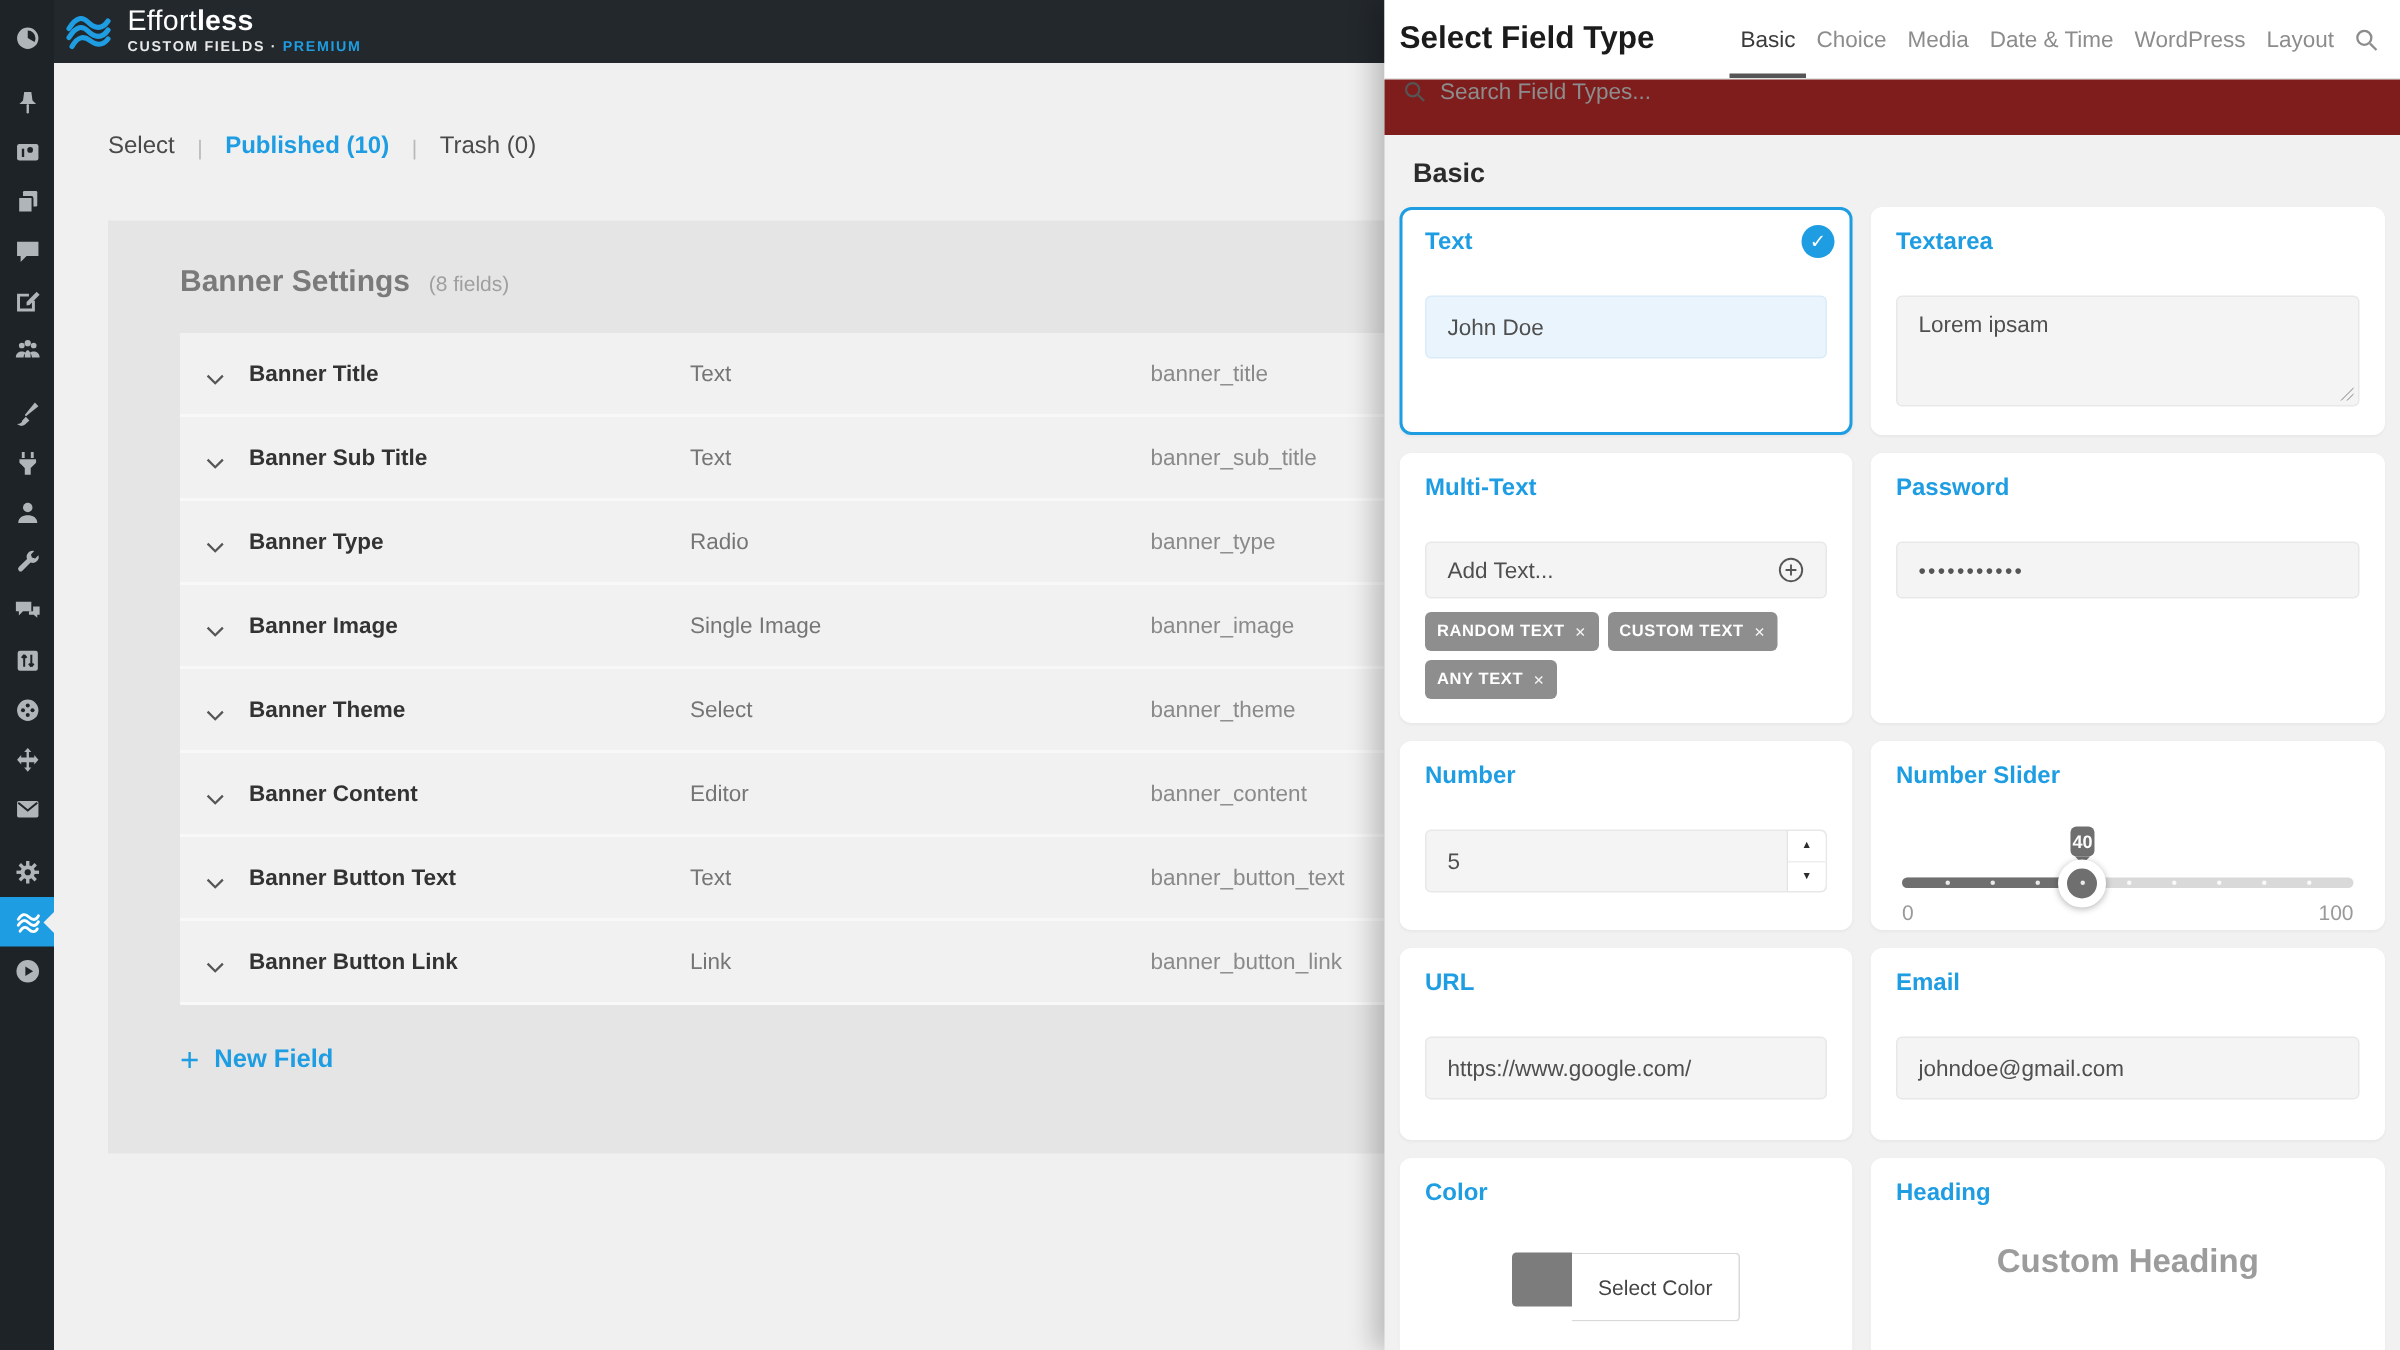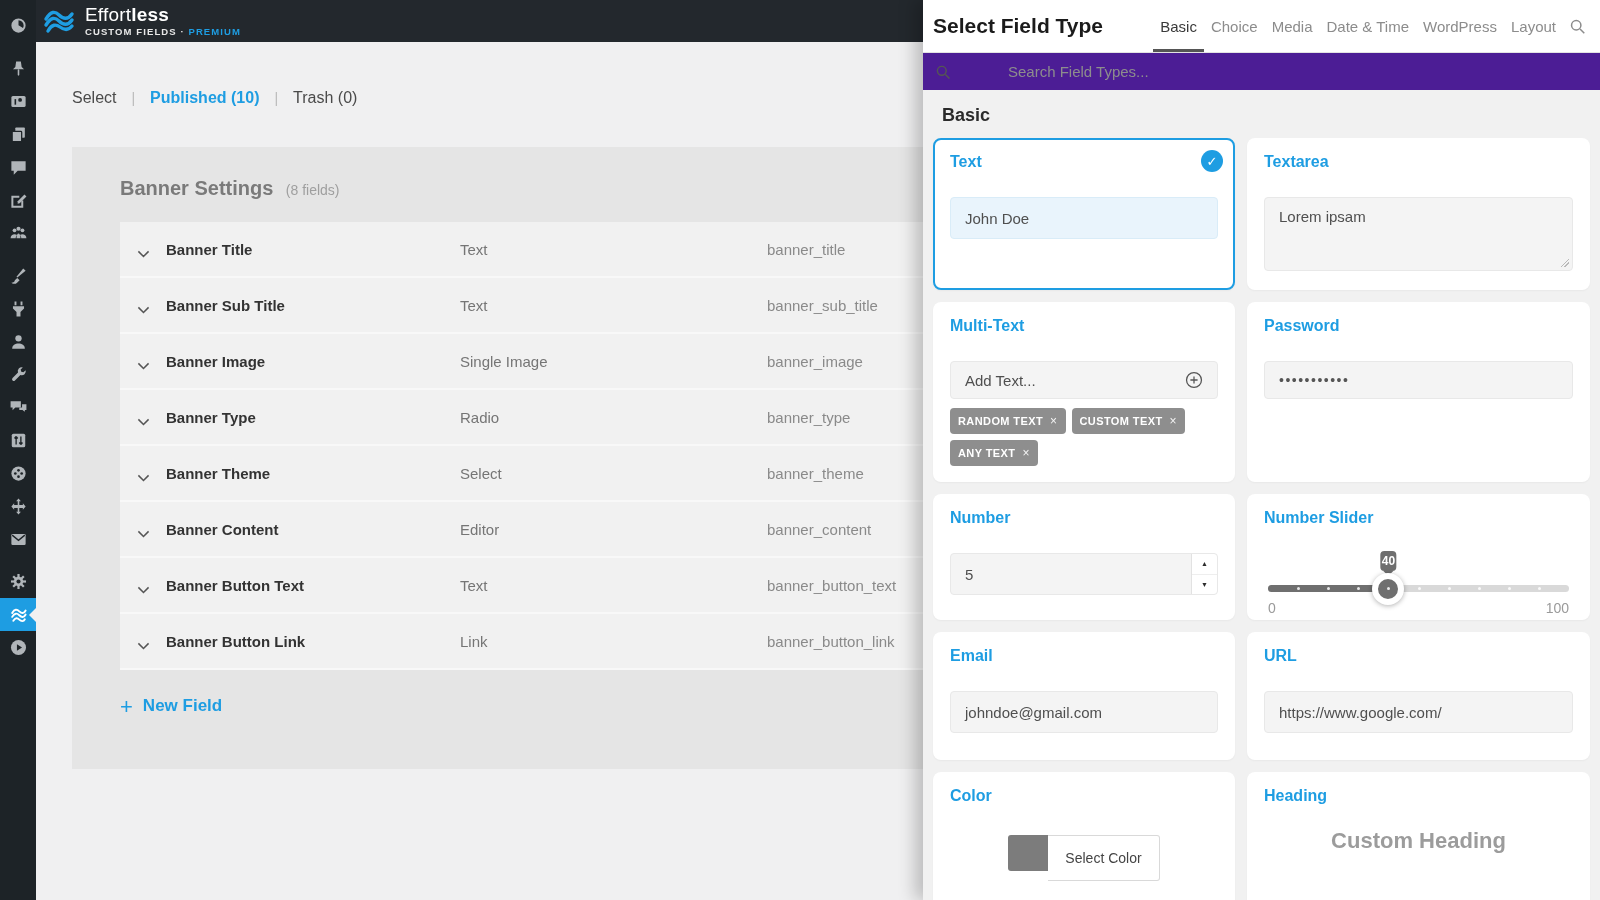--- a/index.html
+++ b/index.html
@@ -54,21 +54,21 @@
 
   
   #panel{position:absolute;left:923px;top:0;width:677px;height:900px;background:#f1f1f1;z-index:10;box-shadow:-8px 0 16px rgba(0,0,0,.22);}
   .panel-head{height:53px;background:#fff;border-bottom:1px solid #e3e3e3;display:flex;align-items:center;padding:0 14px 0 10px;}
   .panel-title{font-size:21px;font-weight:800;color:#1b1b1b;}
   .tabs{margin-left:auto;display:flex;align-items:stretch;height:100%;}
   .tab{display:flex;align-items:center;padding:0 7px;font-size:15px;color:#8c8c8c;cursor:pointer;border-bottom:3px solid transparent;border-top:3px solid transparent;}
   .tab.active{color:#3a3a3a;border-bottom-color:#555;}
   .head-search{margin-left:6px;color:#8c8c8c;display:flex;align-items:center;cursor:pointer;}
   .head-search svg{width:17px;height:17px;}
-  .search-bar{height:37px;background:#4c1d95;display:flex;align-items:center;padding-left:12px;cursor:text;gap:48px;}
+  .search-bar{height:37px;background:#7f1d1d;display:flex;padding-left:12px;cursor:text;}
   .search-bar svg{width:16px;height:16px;color:#555;}
   .search-ph{margin-left:9px;font-size:15px;color:#8d8d8d;}
   .panel-body{padding:0 10px;}
   .section-title{margin:15px 0 12px 9px;font-size:18px;font-weight:700;color:#2b2b2b;}
   .grid{display:grid;grid-template-columns:302px 1fr;grid-template-rows:152px 180px 126px 128px 180px;gap:12px;}
   .card{position:relative;background:#fff;border:2px solid transparent;border-radius:8px;padding:13px 15px;cursor:pointer;box-shadow:0 1px 2px rgba(0,0,0,.04);}
   .card.selected{border-color:#1e9de2;}
   .card-title{font-size:16px;font-weight:700;color:#1e9de2;}
   .check-badge{position:absolute;top:10px;right:10px;width:22px;height:22px;border-radius:50%;background:#1e9de2;color:#fff;font-size:13px;font-weight:700;display:flex;align-items:center;justify-content:center;}
   .field-input{margin-top:26px;height:42px;background:#f4f4f4;border:1px solid #e8e8e8;border-radius:4px;display:flex;align-items:center;padding:0 14px;font-size:15px;color:#4f4f4f;}
@@ -309,31 +309,31 @@
               <path d="M1.5 1.5 7 7l5.5-5.5"></path>
             </svg></span>
           <span class="flabel">Banner Sub Title</span>
           <span class="ftype">Text</span>
           <span class="fslug">banner_sub_title</span>
         </div>
         <div class="frow">
           <span class="chev"><svg viewBox="0 0 14 9" fill="none" stroke="currentColor" stroke-width="1.6">
               <path d="M1.5 1.5 7 7l5.5-5.5"></path>
             </svg></span>
+          <span class="flabel">Banner Type</span>
+          <span class="ftype">Radio</span>
+          <span class="fslug">banner_type</span>
+        </div>
+        <div class="frow">
+          <span class="chev"><svg viewBox="0 0 14 9" fill="none" stroke="currentColor" stroke-width="1.6">
+              <path d="M1.5 1.5 7 7l5.5-5.5"></path>
+            </svg></span>
           <span class="flabel">Banner Image</span>
           <span class="ftype">Single Image</span>
           <span class="fslug">banner_image</span>
-        </div>
-        <div class="frow">
-          <span class="chev"><svg viewBox="0 0 14 9" fill="none" stroke="currentColor" stroke-width="1.6">
-              <path d="M1.5 1.5 7 7l5.5-5.5"></path>
-            </svg></span>
-          <span class="flabel">Banner Type</span>
-          <span class="ftype">Radio</span>
-          <span class="fslug">banner_type</span>
         </div>
         <div class="frow">
           <span class="chev"><svg viewBox="0 0 14 9" fill="none" stroke="currentColor" stroke-width="1.6">
               <path d="M1.5 1.5 7 7l5.5-5.5"></path>
             </svg></span>
           <span class="flabel">Banner Theme</span>
           <span class="ftype">Select</span>
           <span class="fslug">banner_theme</span>
         </div>
         <div class="frow">
@@ -475,30 +475,30 @@
             <span class="dot" style="left: calc(80% - 1px);"></span>
             <span class="dot" style="left: calc(90% - 1px);"></span>
           </div>
         <div class="slider-labels">
           <span>0</span>
           <span>100</span>
         </div>
       </div>
 
       <div class="card">
+        <div class="card-title">URL</div>
+        <div class="field-input">
+            <span>https://www.google.com/</span>
+          </div>
+      </div>
+
+      <div class="card">
         <div class="card-title">Email</div>
         <div class="field-input">
             <span>johndoe@gmail.com</span>
-          </div>
-      </div>
-
-      <div class="card">
-        <div class="card-title">URL</div>
-        <div class="field-input">
-            <span>https://www.google.com/</span>
           </div>
       </div>
 
       <div class="card">
         <div class="card-title">Color</div>
         <div class="color-btn">
           <span class="color-swatch"></span>
           <span class="color-label">Select Color</span>
         </div>
       </div>

